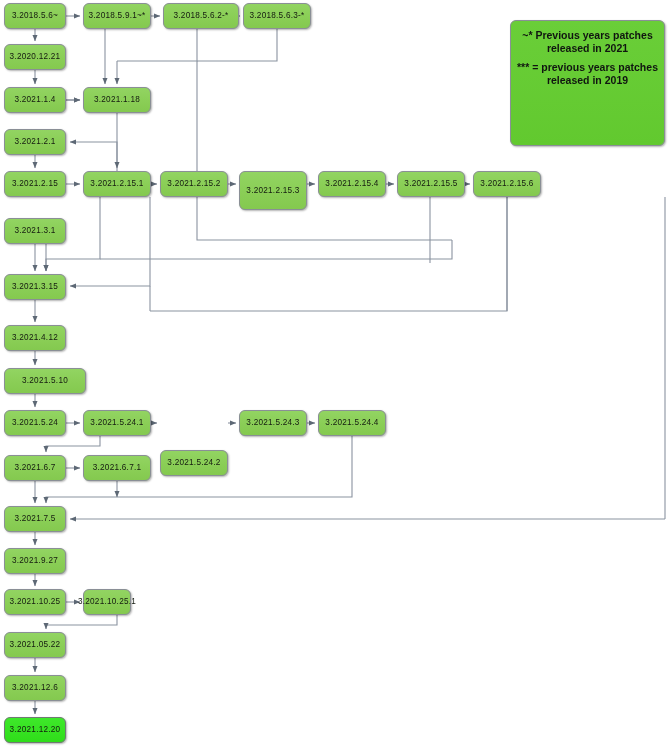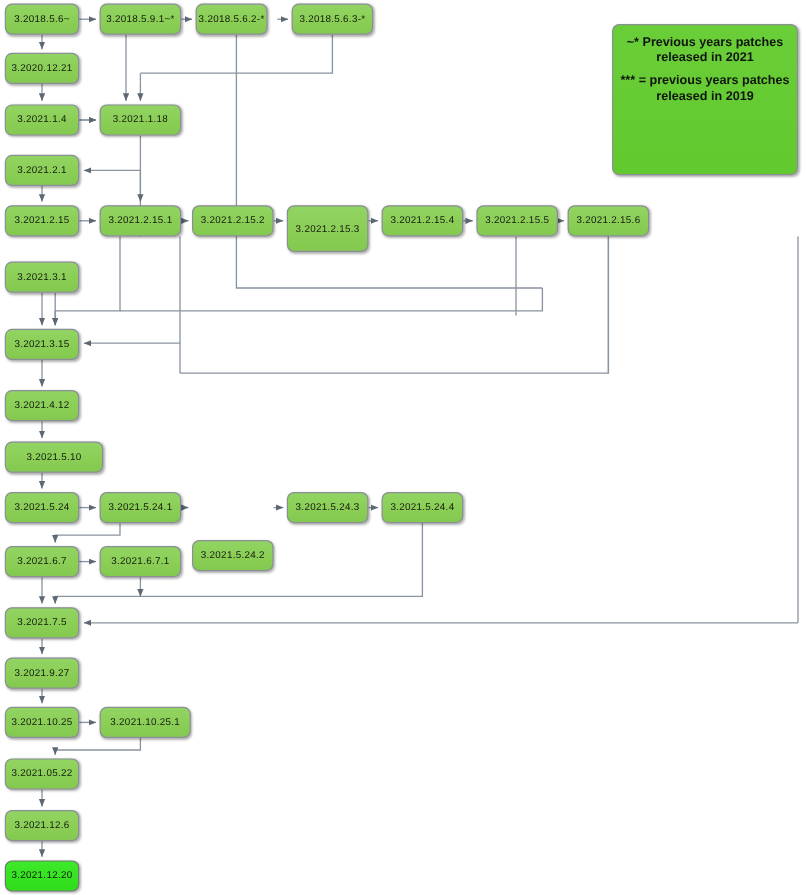--- a/index.html
+++ b/index.html
@@ -144,21 +144,21 @@
     <path d="M307,423 L315,423"></path>
     <path d="M66,468 L80,468"></path>
     <path d="M66,602 L80,602"></path>
     <path d="M66,100 L80,100"></path>
   </g>
 </svg>
 
 <div id="nodes">
     <div class="node" style="left: 4px; top: 3px; width: 62px; height: 26px;">3.2018.5.6~</div>
     <div class="node" style="left: 83px; top: 3px; width: 68px; height: 26px;">3.2018.5.9.1~*</div>
-    <div class="node" style="left: 163px; top: 3px; width: 60px; height: 26px;">3.2018.5.6.2-*</div>
+    <div class="node" style="left: 163px; top: 3px; width: 76px; height: 26px;">3.2018.5.6.2-*</div>
     <div class="node" style="left: 243px; top: 3px; width: 68px; height: 26px;">3.2018.5.6.3-*</div>
     <div class="node" style="left: 4px; top: 44px; width: 62px; height: 26px;">3.2020.12.21</div>
     <div class="node" style="left: 4px; top: 87px; width: 62px; height: 26px;">3.2021.1.4</div>
     <div class="node" style="left: 83px; top: 87px; width: 68px; height: 26px;">3.2021.1.18</div>
     <div class="node" style="left: 4px; top: 129px; width: 62px; height: 26px;">3.2021.2.1</div>
     <div class="node" style="left: 4px; top: 171px; width: 62px; height: 26px;">3.2021.2.15</div>
     <div class="node" style="left: 83px; top: 171px; width: 68px; height: 26px;">3.2021.2.15.1</div>
     <div class="node" style="left: 160px; top: 171px; width: 68px; height: 26px;">3.2021.2.15.2</div>
     <div class="node" style="left: 239px; top: 171px; width: 68px; height: 39px;">3.2021.2.15.3</div>
     <div class="node" style="left: 318px; top: 171px; width: 68px; height: 26px;">3.2021.2.15.4</div>
@@ -171,21 +171,21 @@
     <div class="node" style="left: 4px; top: 410px; width: 62px; height: 26px;">3.2021.5.24</div>
     <div class="node" style="left: 83px; top: 410px; width: 68px; height: 26px;">3.2021.5.24.1</div>
     <div class="node" style="left: 160px; top: 410px; width: 68px; height: 26px; margin-top: 40px;">3.2021.5.24.2</div>
     <div class="node" style="left: 239px; top: 410px; width: 68px; height: 26px;">3.2021.5.24.3</div>
     <div class="node" style="left: 318px; top: 410px; width: 68px; height: 26px;">3.2021.5.24.4</div>
     <div class="node" style="left: 4px; top: 455px; width: 62px; height: 26px;">3.2021.6.7</div>
     <div class="node" style="left: 83px; top: 455px; width: 68px; height: 26px;">3.2021.6.7.1</div>
     <div class="node" style="left: 4px; top: 506px; width: 62px; height: 26px;">3.2021.7.5</div>
     <div class="node" style="left: 4px; top: 548px; width: 62px; height: 26px;">3.2021.9.27</div>
     <div class="node" style="left: 4px; top: 589px; width: 62px; height: 26px;">3.2021.10.25</div>
-    <div class="node" style="left: 83px; top: 589px; width: 76px; height: 26px;">3.2021.10.25.1</div>
+    <div class="node" style="left: 83px; top: 589px; width: 48px; height: 26px;">3.2021.10.25.1</div>
     <div class="node" style="left: 4px; top: 632px; width: 62px; height: 26px;">3.2021.05.22</div>
     <div class="node" style="left: 4px; top: 675px; width: 62px; height: 26px;">3.2021.12.6</div>
     <div class="node current" style="left: 4px; top: 717px; width: 62px; height: 26px;">3.2021.12.20</div>
   </div>
 
 <div class="legend" id="legend" style="left: 510px; top: 20px; width: 155px; height: 126px;">
   <p><span>~* Previous years patches released in 2021</span></p>
   <p><span>*** = previous years patches released in 2019</span></p>
 </div>
 

